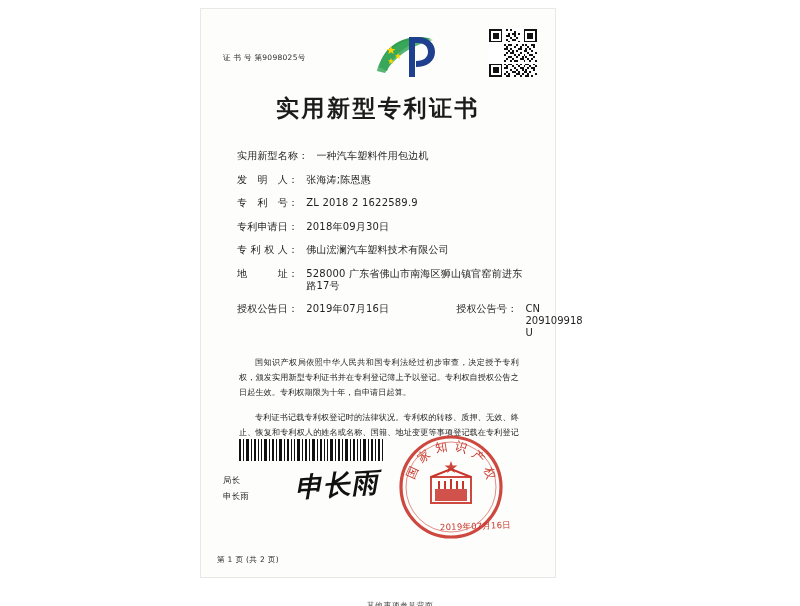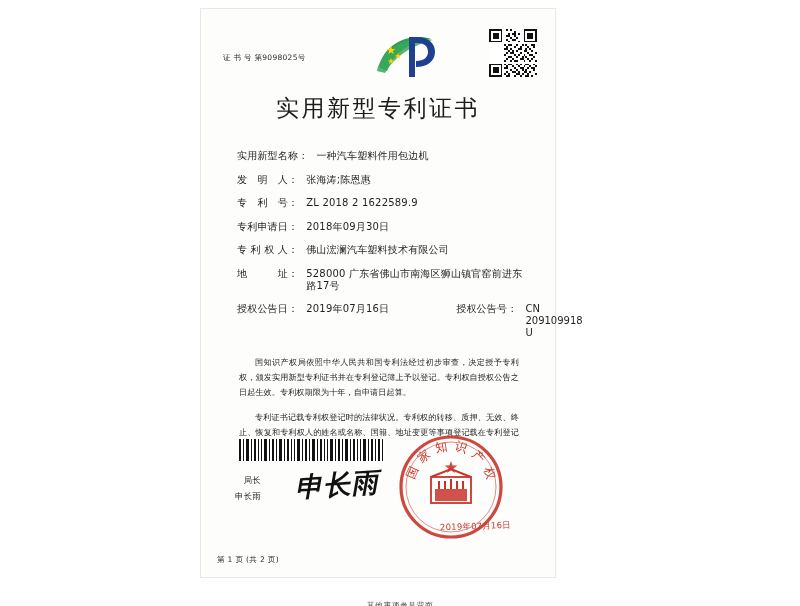--- a/index.html
+++ b/index.html
@@ -64,21 +64,21 @@
     top: 6px;
     width: 48px;
     height: 48px;
   }
   .qr svg { display: block; }
   .title {
     margin-top: 12px;
     text-align: center;
     font-family: "DejaVu Serif", "Liberation Serif", serif;
     font-size: 23px;
-    font-weight: normal;
+    font-weight: bold;
     color: #1b1b1b;
     letter-spacing: 2.5px;
   }
   .fields {
     margin-top: 26px;
     padding-left: 20px;
     padding-right: 14px;
   }
   .field-row {
     display: flex;
@@ -135,27 +135,26 @@
   }
   .barcode {
     position: absolute;
     left: 20px;
     top: 0px;
     width: 148px;
     height: 22px;
   }
   .sign-block {
     position: absolute;
-    left: 18px;
+    left: 6px;
     top: 34px;
     font-size: 8.4px;
     color: #1f1f1f;
     line-height: 1.85;
     letter-spacing: 0.3px;
-    text-align: right;
   }
   .handwriting {
     position: absolute;
     left: 78px;
     top: 28px;
     font-family: "DejaVu Serif", "Liberation Serif", serif;
     font-size: 27px;
     color: #111;
     letter-spacing: 1px;
     transform: rotate(-4deg);

